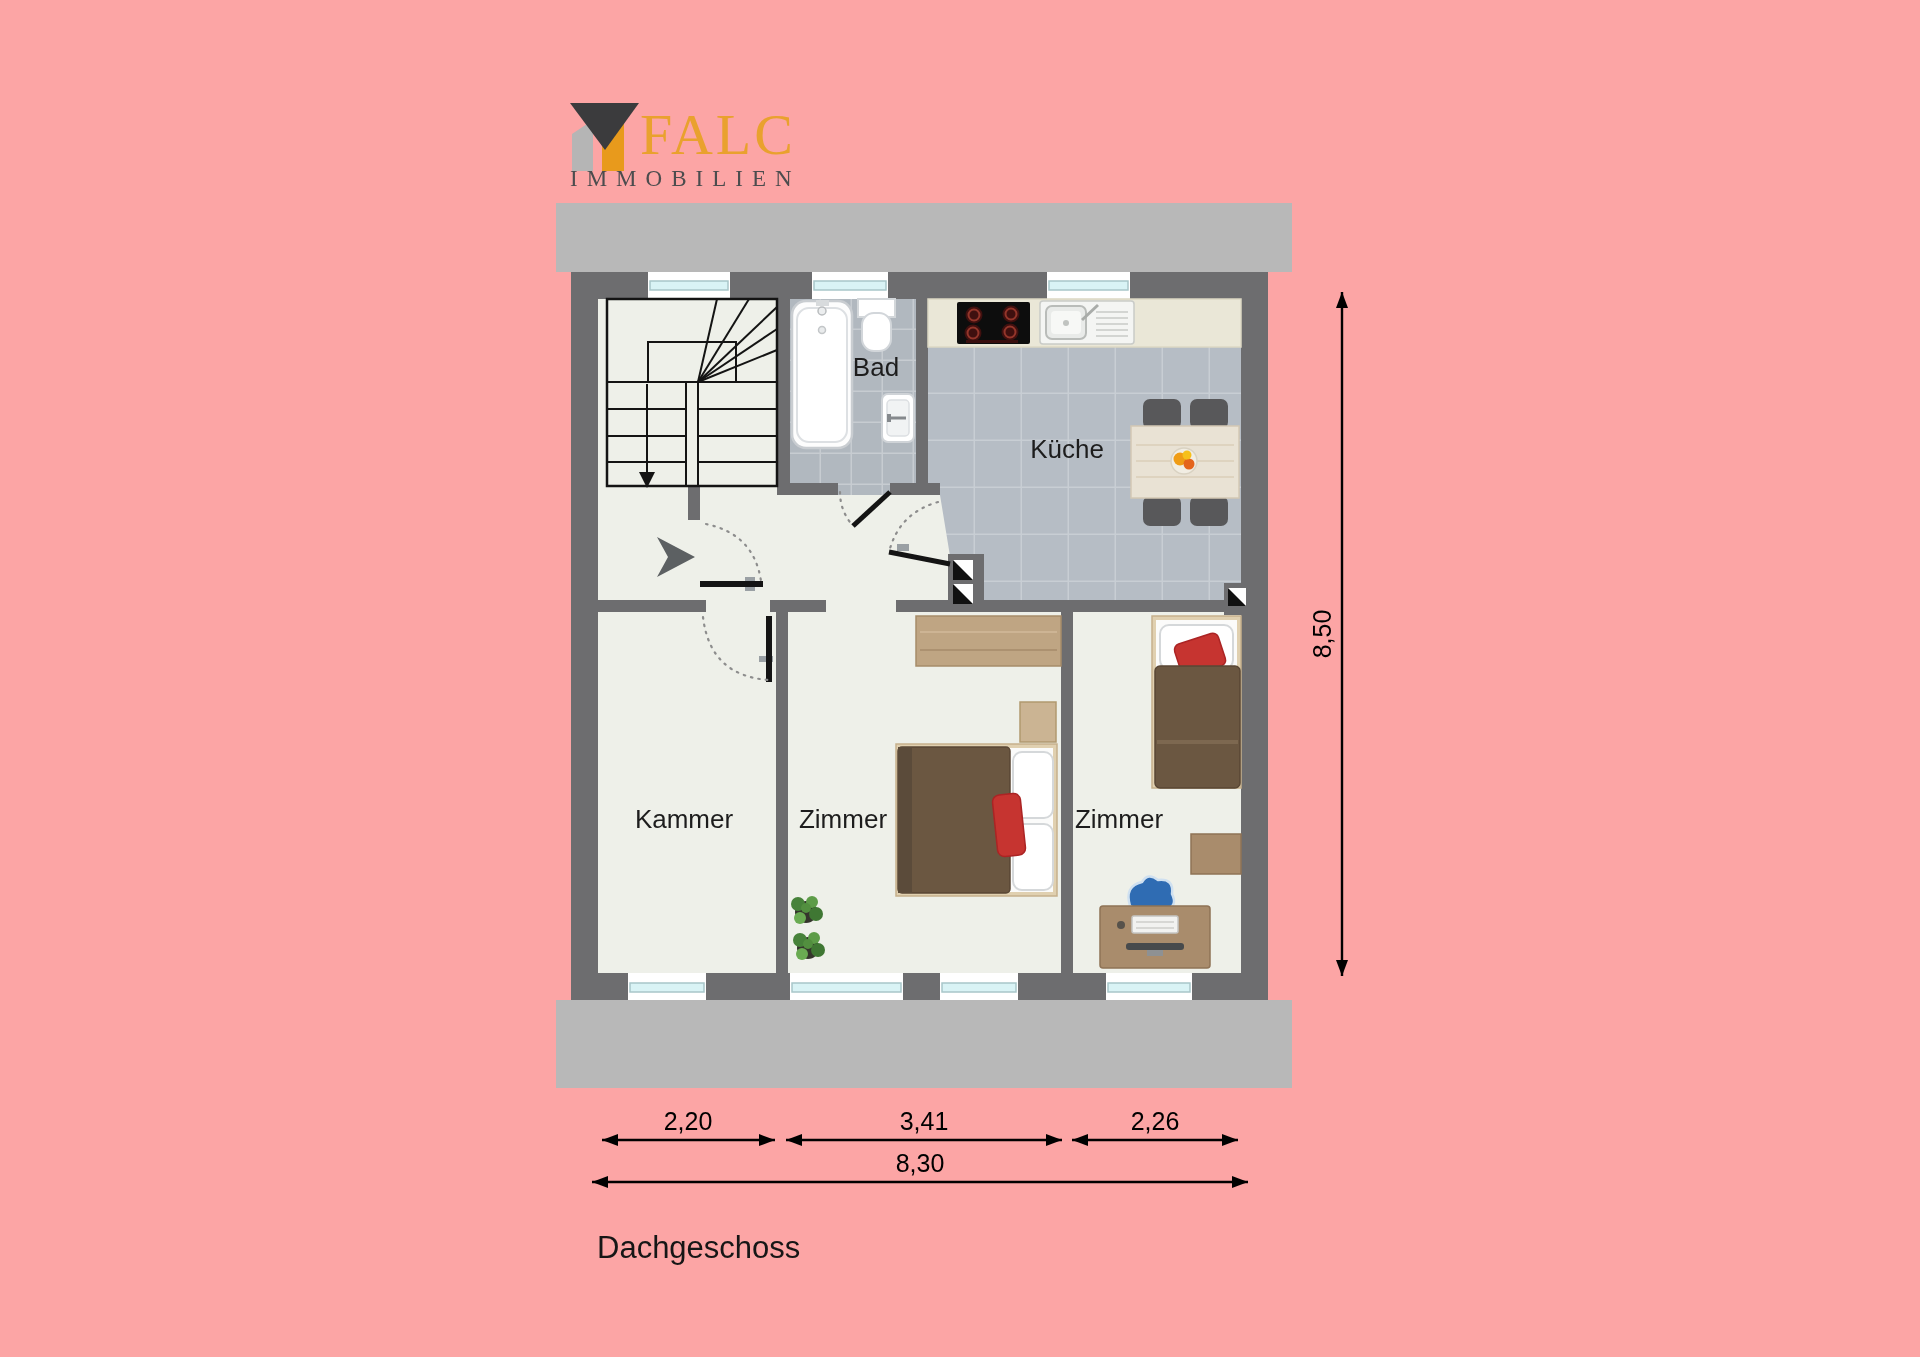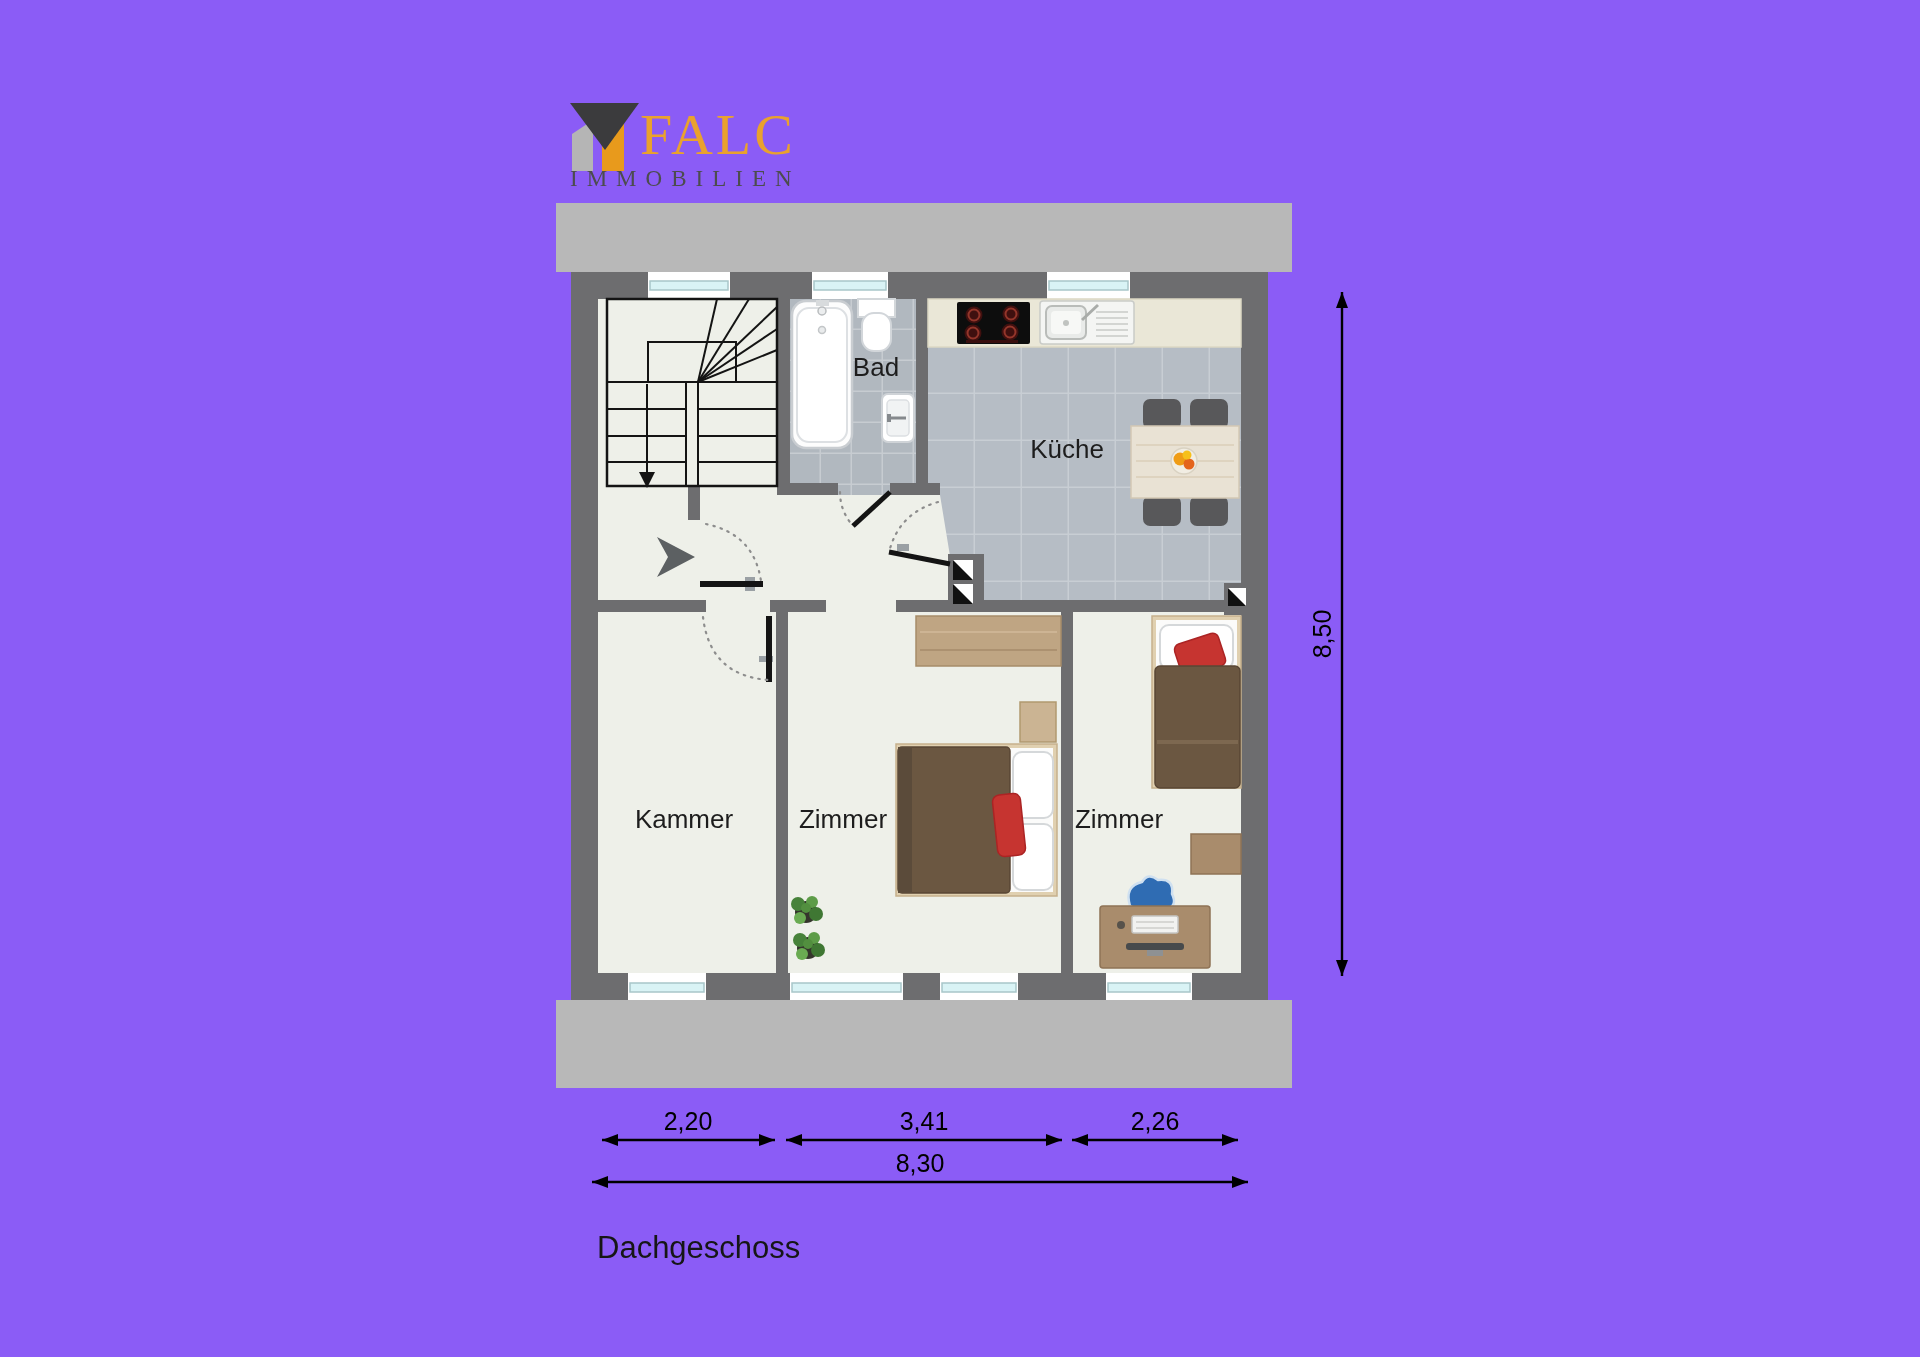--- a/index.html
+++ b/index.html
@@ -1,16 +1,16 @@
 <!DOCTYPE html>
 <html><head>
 <meta charset="utf-8">
 <style>
   html,body{margin:0;padding:0;background:#ffffff;}
-  .stage{width:1920px;height:1357px;position:relative;background:#8b5cf6;overflow:hidden;}
+  .stage{width:1920px;height:1357px;position:relative;background:#fca5a5;overflow:hidden;}
   svg{display:block;}
   svg text{font-family:"Liberation Sans", sans-serif;fill:#1f1f1f;}
   .room-label{font-size:26px;fill:#1d1d1d;}
   .dim-label{font-size:25px;fill:#000;}
   .title-label{font-size:31px;fill:#161616;}
   .brand{font-family:"Liberation Serif", serif;font-size:58px;fill:#e9a12e;letter-spacing:3px;}
   .brand-sub{font-family:"Liberation Serif", serif;font-size:23px;fill:#4c4c4e;letter-spacing:9px;}
   .wall{fill:#6d6d6f;}
   .floor{fill:#eef0e9;}
   .stair-line{stroke:#141414;stroke-width:2;fill:none;}

